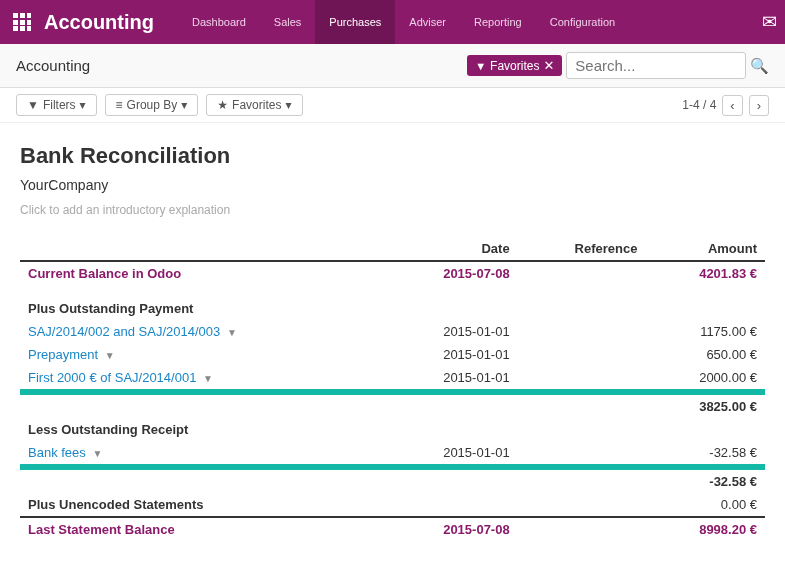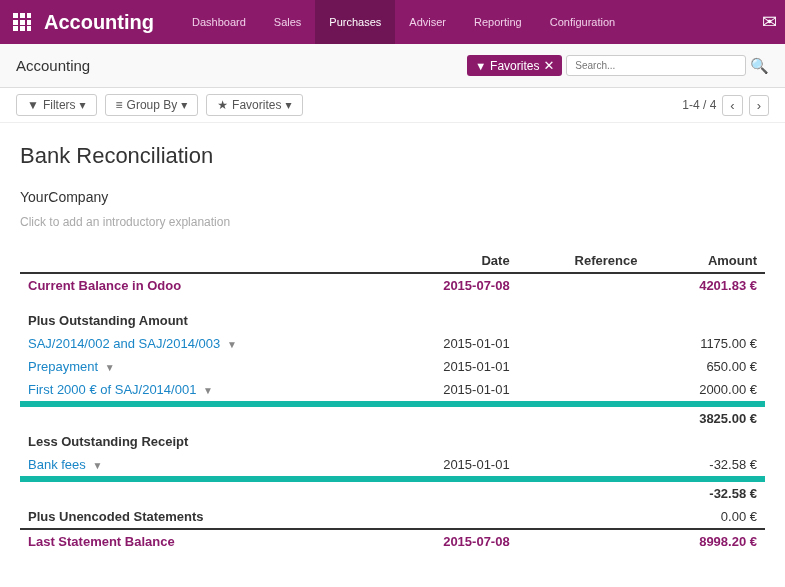--- a/index.html
+++ b/index.html
@@ -51,21 +51,21 @@
       margin-left: auto; display: flex; align-items: center; gap: 4px;
     }
     .search-tag {
       background: #8B1A6B; color: #fff; border-radius: 3px;
       padding: 3px 8px; font-size: 12px; display: flex; align-items: center; gap: 4px;
     }
     .search-tag .tag-icon { font-size: 11px; }
     .search-tag .tag-close { cursor: pointer; font-size: 13px; }
     .search-input {
       border: 1px solid #ccc; border-radius: 3px; padding: 4px 8px;
-      font-size: 10px; width: 180px; outline: none;
+      font-size: 15px; width: 180px; outline: none;
     }
     .search-btn {
       background: none; border: none; cursor: pointer; color: #555; font-size: 15px;
     }
 
     
     .filter-bar {
       display: flex; align-items: center; padding: 6px 16px;
       border-bottom: 1px solid #eee; gap: 8px; background: #fff;
     }
@@ -83,21 +83,21 @@
     }
 
     
     .main-content {
       padding: 20px 20px 10px 20px;
       overflow-y: auto;
       height: calc(587px - 44px - 44px - 40px);
     }
 
     .report-title {
-      font-size: 22px; font-weight: normal; color: #333; margin-bottom: 20px;
+      font-size: 22px; font-weight: bold; color: #333; margin-bottom: 8px;
     }
     .report-company {
       font-size: 14px; color: #333; margin-bottom: 10px;
     }
     .report-intro {
       color: #aaa; font-size: 12px; margin-bottom: 20px; cursor: pointer;
     }
 
     
     .rec-table {
@@ -219,21 +219,21 @@
         <td style="color:#8B1A6B;font-weight:bold;">Current Balance in Odoo</td>
         <td style="color:#8B1A6B;font-weight:bold;">2015-07-08</td>
         <td></td>
         <td style="color:#8B1A6B;font-weight:bold;">4201.83 €</td>
       </tr>
       <tr>
           <td colspan="4" style="height:12px;"></td>
         </tr>
 
       <tr class="row-section-label">
-        <td colspan="4">Plus Outstanding Amount</td>
+        <td colspan="4">Plus Outstanding Payment</td>
       </tr>
 
       <tr class="row-link">
         <td>
           <span class="link">SAJ/2014/002 and SAJ/2014/003</span>
           <span class="dropdown-arrow">▼</span>
         </td>
         <td>2015-01-01</td>
         <td></td>
         <td>1175.00 €</td>

